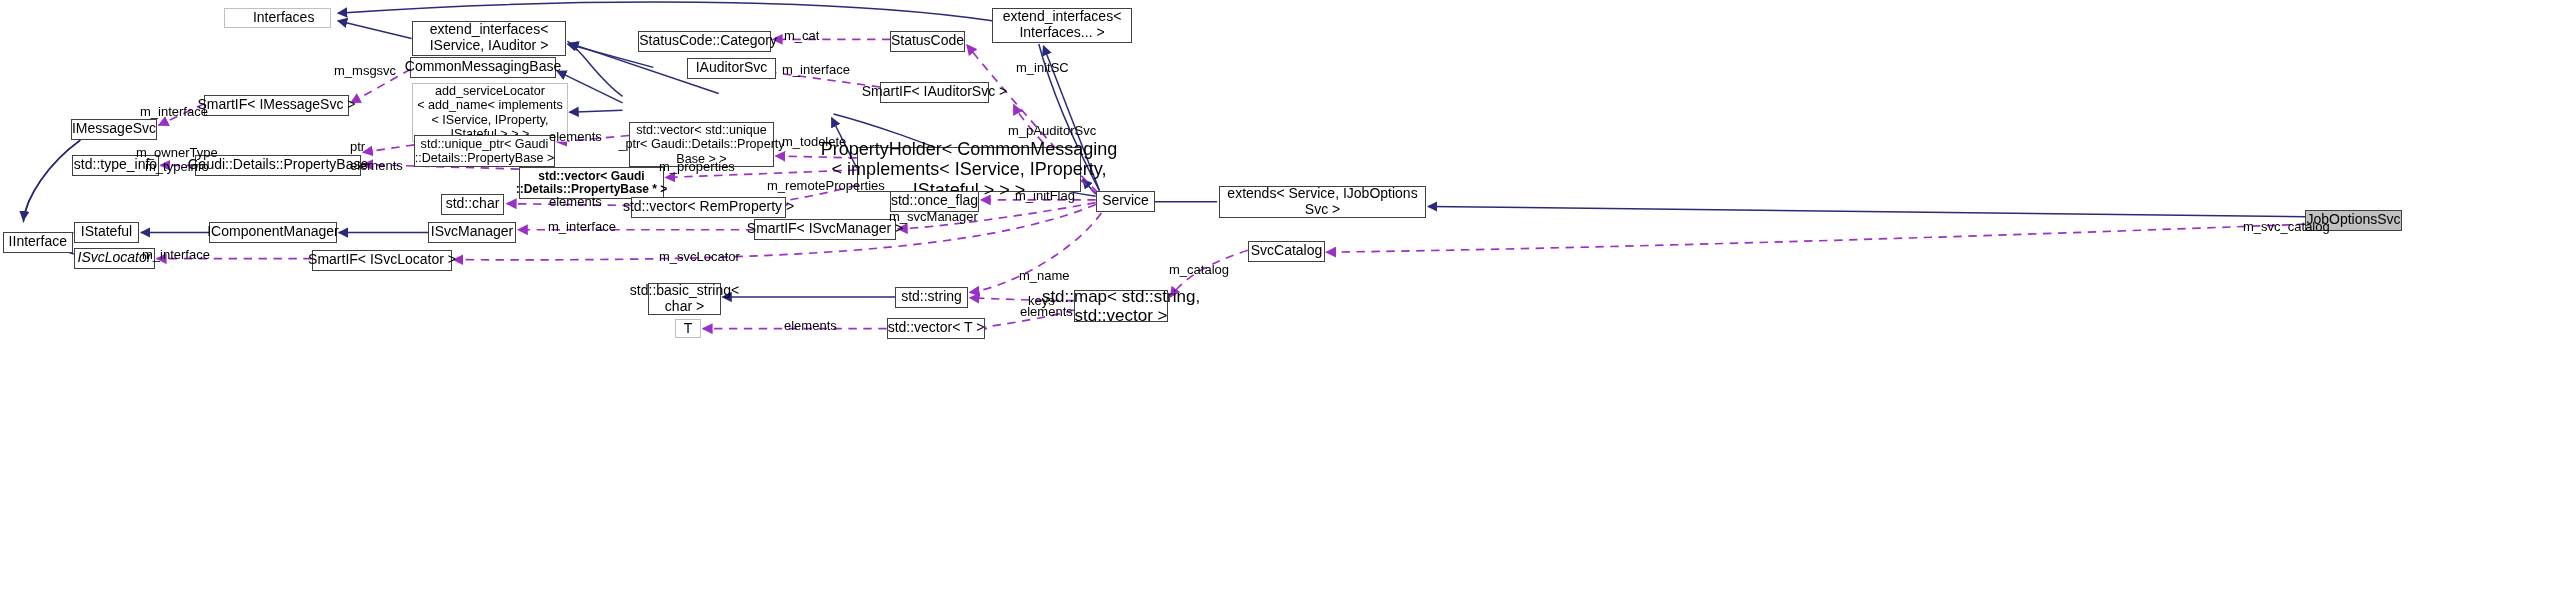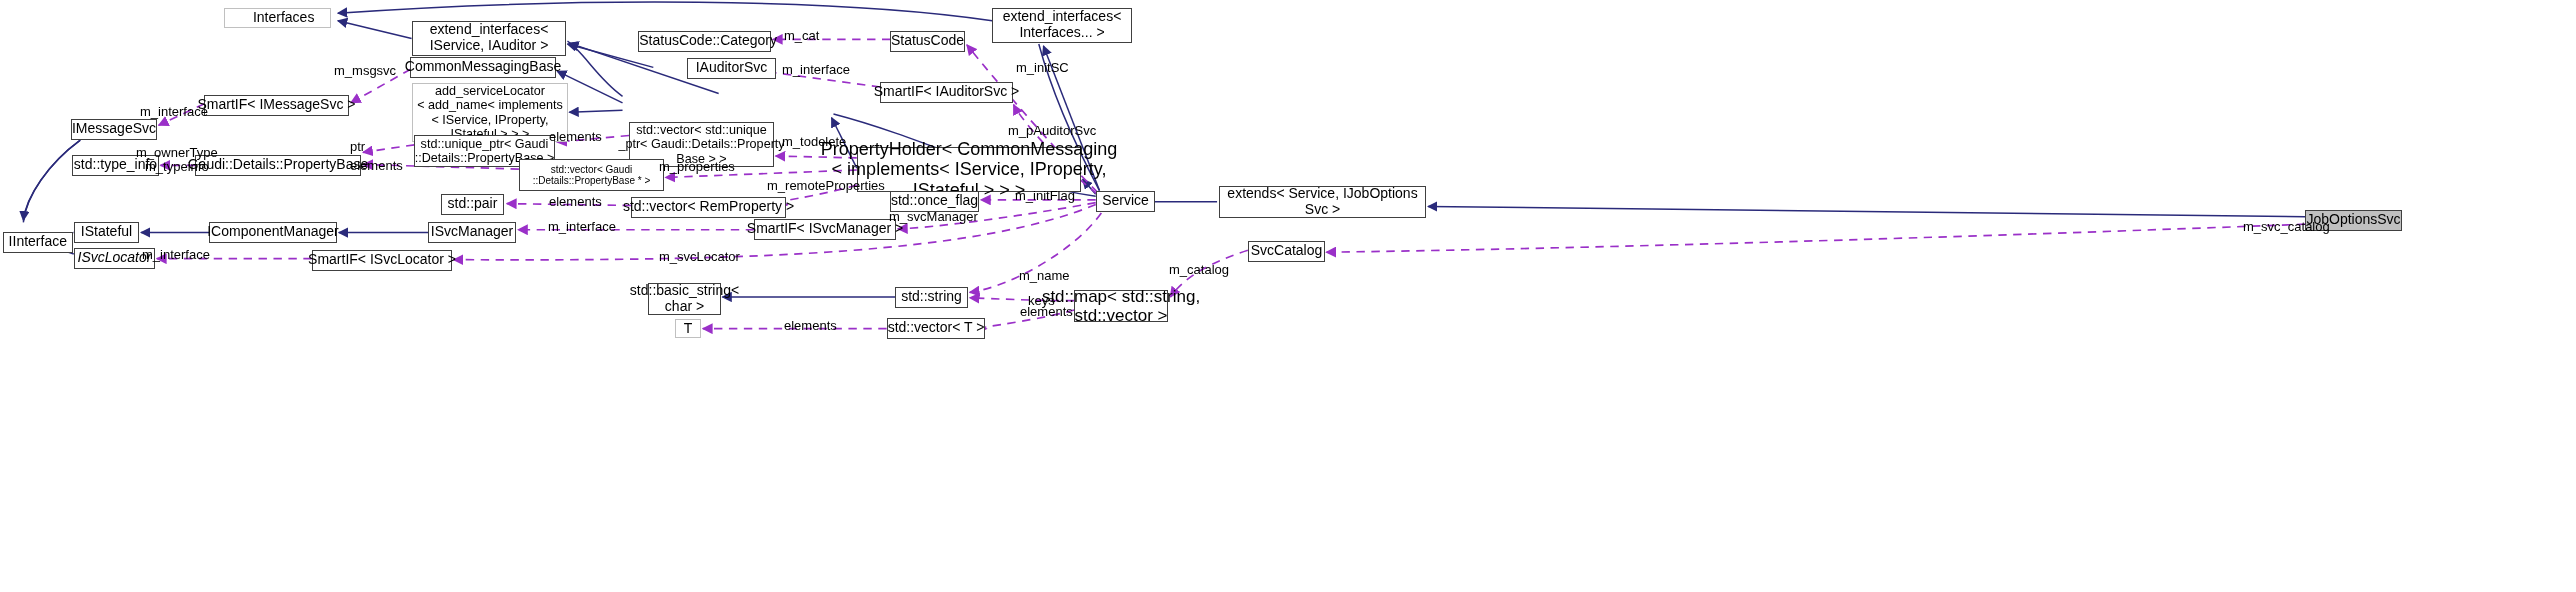--- a/index.html
+++ b/index.html
@@ -156,40 +156,40 @@
   <div class="node thick" style="left:992px;top:7.5px;width:140px;height:35px;">extend_interfaces&lt;
 Interfaces... &gt;</div>
   <div class="node thick" style="left:638px;top:31px;width:133px;height:20.5px;padding-left:11px;">StatusCode::Category</div>
   <div class="node thick" style="left:890px;top:31px;width:75px;height:20.5px;">StatusCode</div>
   <div class="node thick" style="left:410px;top:57px;width:146px;height:20.5px;">CommonMessagingBase</div>
   <div class="node thick" style="left:669px;top:58px;width:89px;height:20.5px;margin-left:18px;">IAuditorSvc</div>
   <div class="node light" style="left:412px;top:83px;width:156px;height:59px;font-size:12.6px;">add_serviceLocator
 &lt; add_name&lt; implements
 &lt; IService, IProperty,
 IStateful &gt; &gt; &gt;</div>
-  <div class="node thick" style="left:880px;top:82px;width:133px;height:20.5px;">SmartIF&lt; IAuditorSvc &gt;</div>
+  <div class="node thick" style="left:880px;top:82px;width:109px;height:20.5px;">SmartIF&lt; IAuditorSvc &gt;</div>
   <div class="node thick" style="left:204px;top:95px;width:145px;height:20.5px;">SmartIF&lt; IMessageSvc &gt;</div>
   <div class="node thick" style="left:71px;top:119px;width:86px;height:20.5px;">IMessageSvc</div>
   <div class="node thick" style="left:629px;top:122px;width:145px;height:45px;font-size:12.6px;">std::vector&lt; std::unique
 _ptr&lt; Gaudi::Details::Property
 Base &gt; &gt;</div>
   <div class="node thick" style="left:414px;top:135px;width:141px;height:32px;font-size:12.6px;">std::unique_ptr&lt; Gaudi
 ::Details::PropertyBase &gt;</div>
   <div class="node thick" style="left:72px;top:155px;width:87px;height:20.5px;">std::type_info</div>
   <div class="node thick" style="left:195px;top:155px;width:166px;height:20.5px;">Gaudi::Details::PropertyBase</div>
   <div class="node thick" style="left:857px;top:147px;width:224px;height:45px;font-size:18px;">PropertyHolder&lt; CommonMessaging
 &lt; implements&lt; IService, IProperty,
 IStateful &gt; &gt; &gt;</div>
-  <div class="node thick" style="left:519px;top:159px;width:145px;height:32px;font-size:10px;">std::vector&lt; Gaudi
+  <div class="node thick" style="left:519px;top:167px;width:145px;height:32px;font-size:12px;font-weight:bold;">std::vector&lt; Gaudi
 ::Details::PropertyBase * &gt;</div>
   <div class="node thick" style="left:890px;top:191px;width:89px;height:20.5px;">std::once_flag</div>
   <div class="node thick" style="left:1096px;top:191px;width:59px;height:20.5px;">Service</div>
   <div class="node thick" style="left:1219px;top:186px;width:207px;height:32px;">extends&lt; Service, IJobOptions
 Svc &gt;</div>
-  <div class="node thick" style="left:441px;top:194px;width:63px;height:20.5px;">std::pair</div>
+  <div class="node thick" style="left:441px;top:194px;width:63px;height:20.5px;">std::char</div>
   <div class="node thick" style="left:631px;top:197px;width:155px;height:20.5px;">std::vector&lt; RemProperty &gt;</div>
   <div class="node current" style="left:2305px;top:210px;width:97px;height:20.5px;text-align:right;">JobOptionsSvc</div>
   <div class="node thick" style="left:2.8px;top:222px;width:70px;height:20.5px;margin-top:10px;">IInterface</div>
   <div class="node thick" style="left:74px;top:222px;width:65px;height:20.5px;">IStateful</div>
   <div class="node thick" style="left:209px;top:222px;width:128px;height:20.5px;">IComponentManager</div>
   <div class="node thick" style="left:428px;top:222px;width:88px;height:20.5px;">ISvcManager</div>
   <div class="node thick" style="left:754px;top:219px;width:142px;height:20.5px;">SmartIF&lt; ISvcManager &gt;</div>
   <div class="node thick" style="left:1248px;top:241px;width:77px;height:20.5px;">SvcCatalog</div>
   <div class="node thick" style="left:74px;top:248px;width:81px;height:20.5px;font-style:italic;">ISvcLocator</div>
   <div class="node thick" style="left:312px;top:250px;width:140px;height:20.5px;">SmartIF&lt; ISvcLocator &gt;</div>

